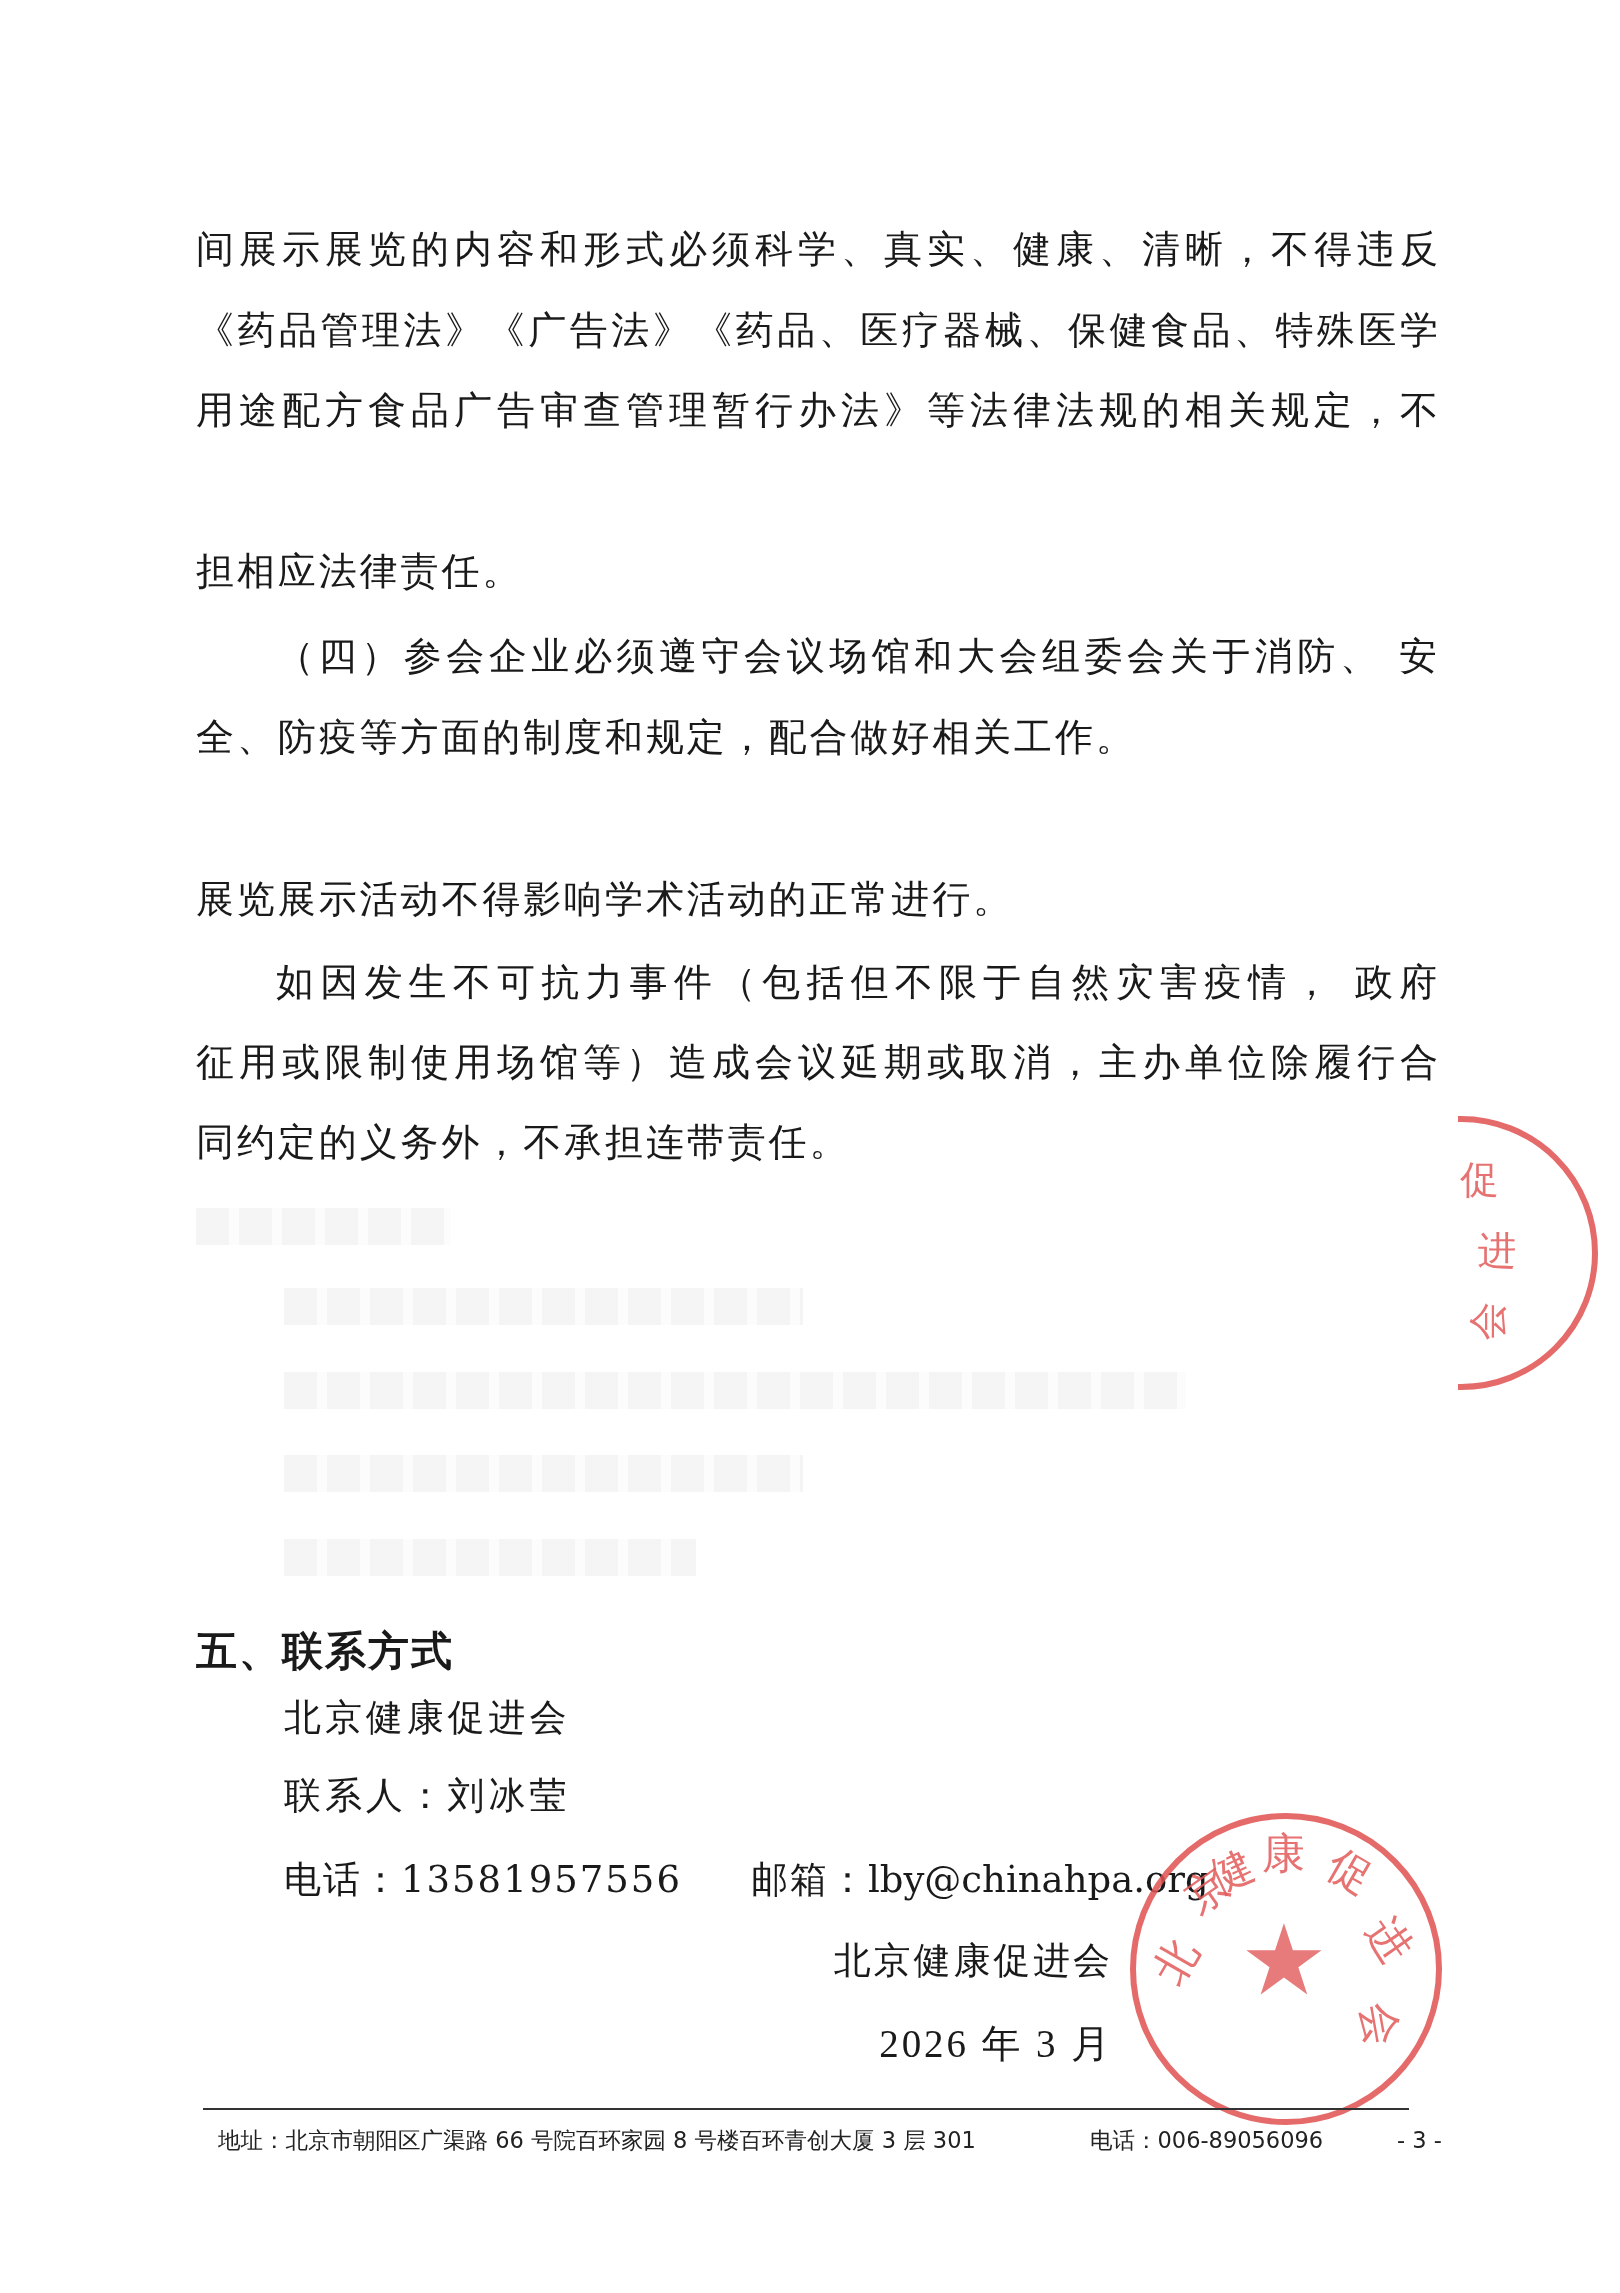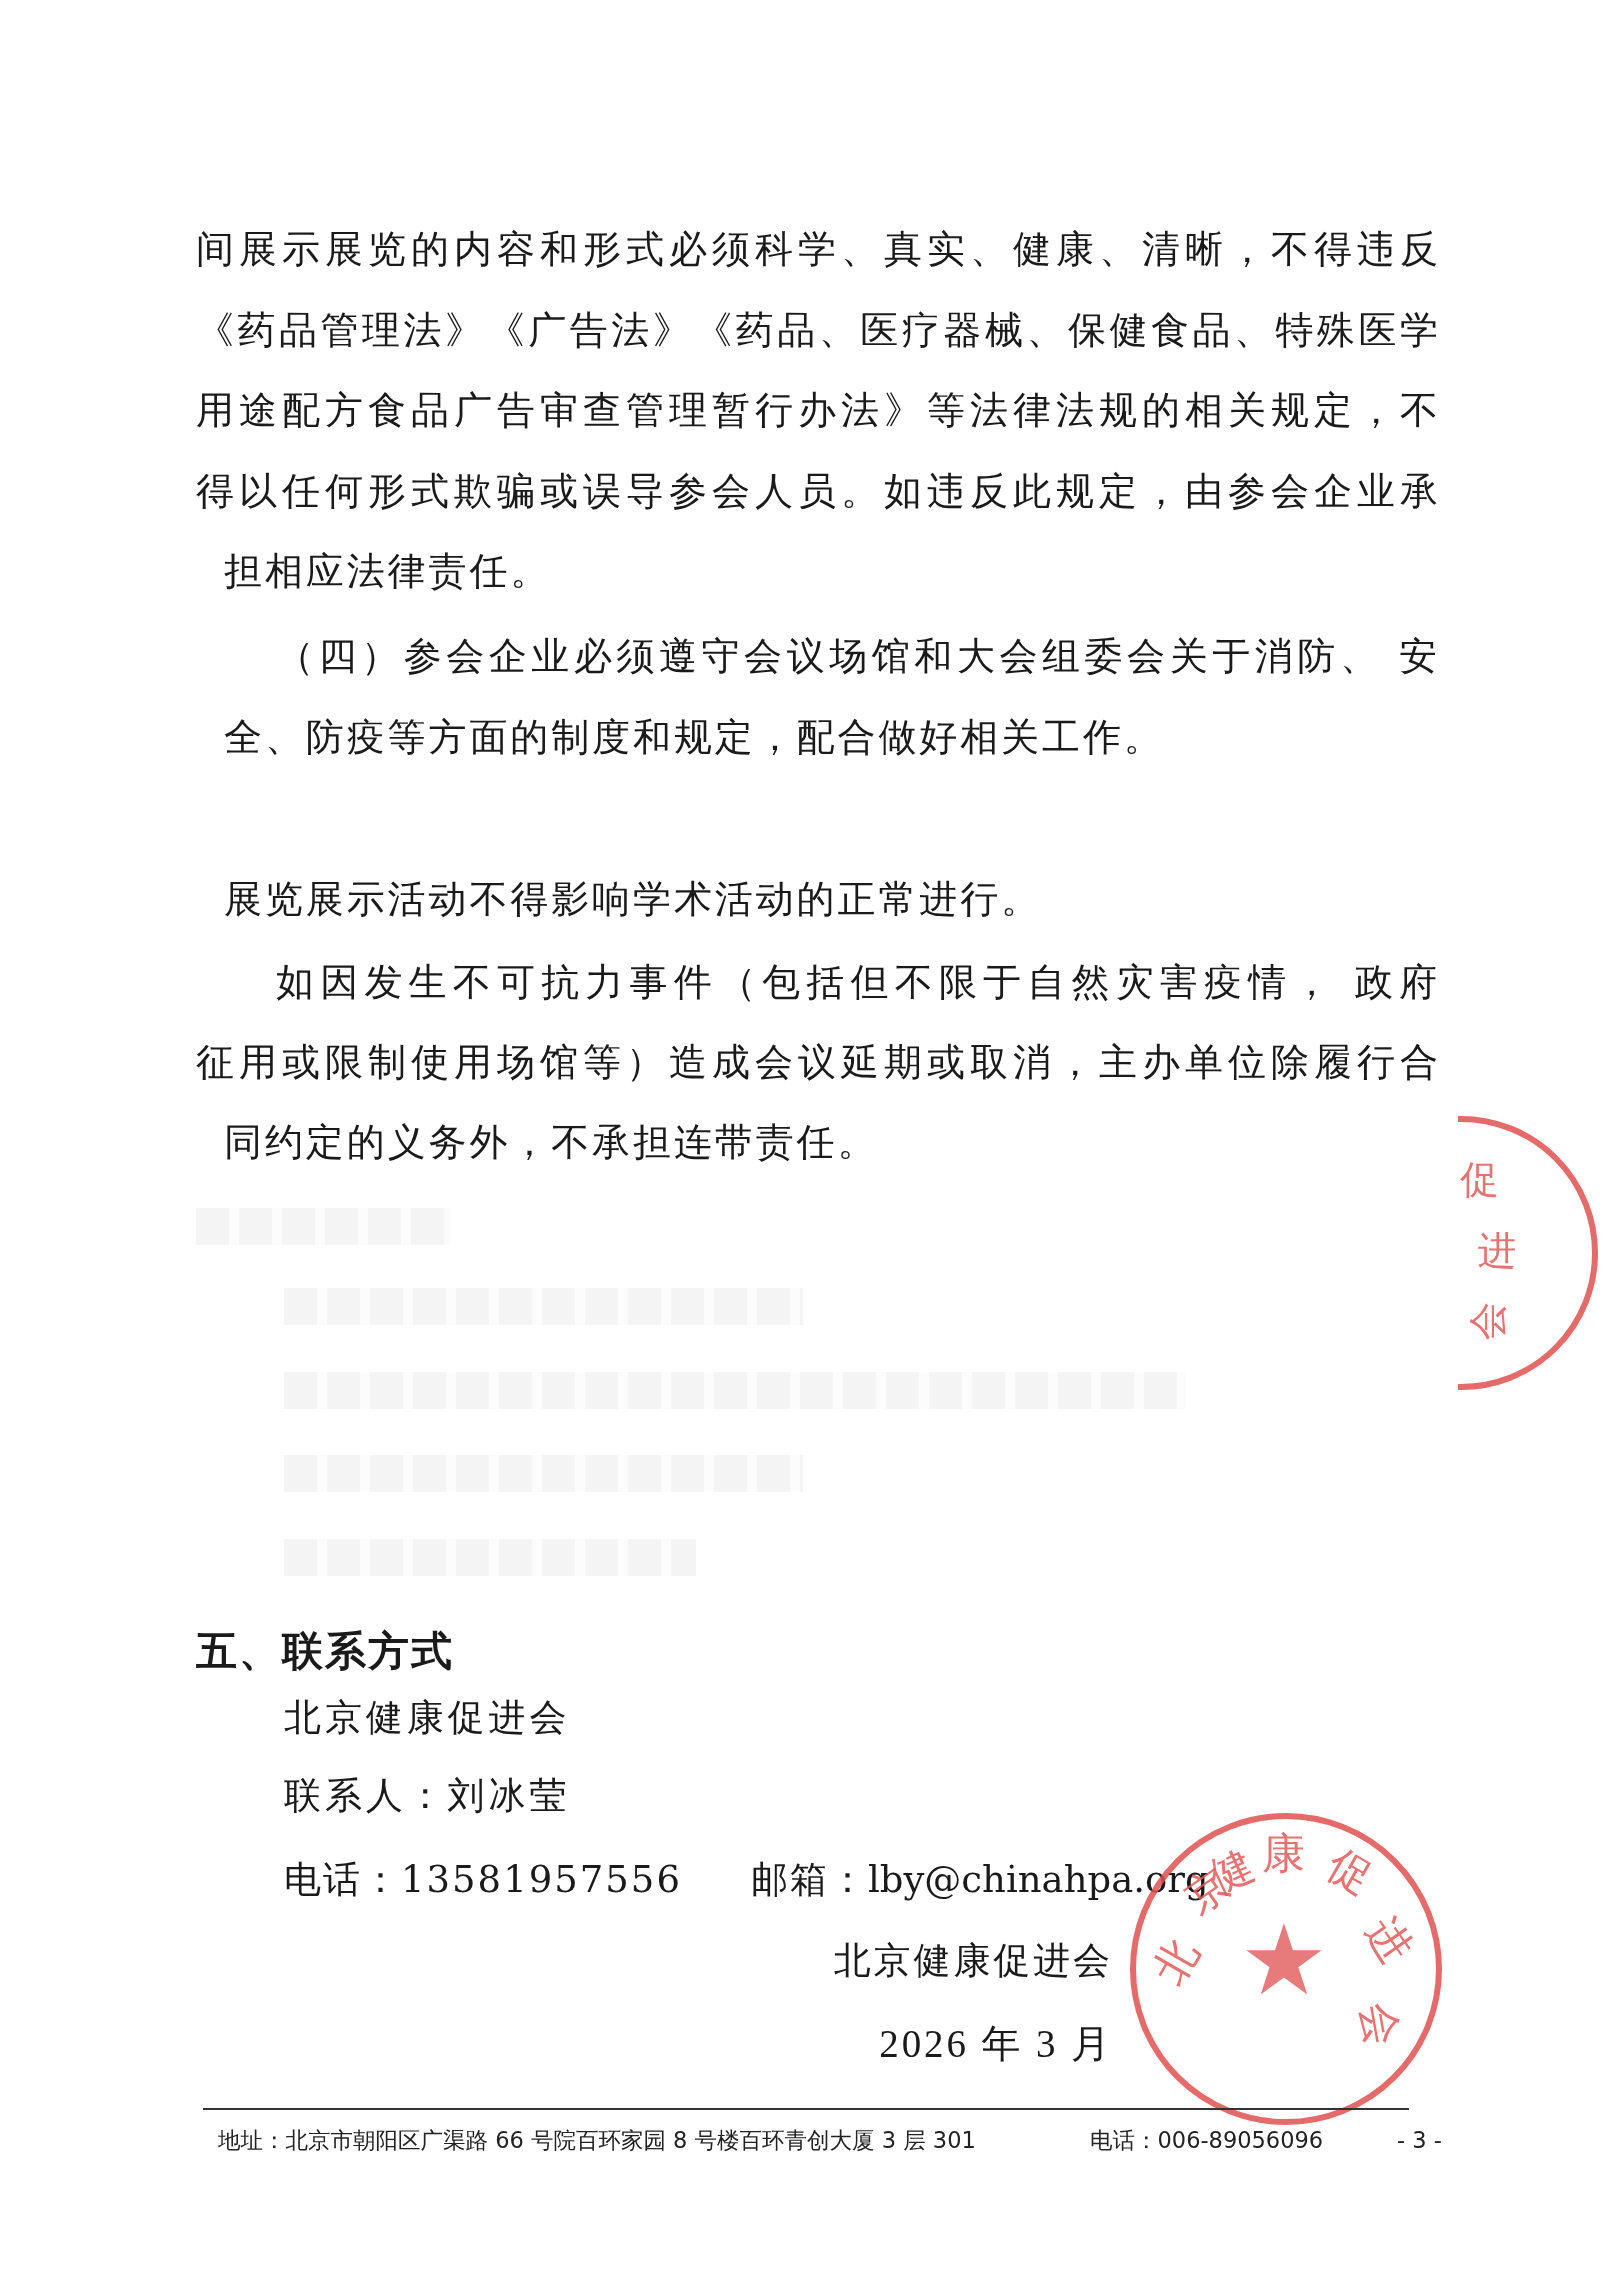--- a/index.html
+++ b/index.html
@@ -1,21 +1,21 @@
 <!DOCTYPE html>
 <html><head>
 <meta charset="utf-8">
 <style>
   html, body { margin:0; padding:0; }
   body { width:1620px; height:2294px; background:#ffffff; position:relative; overflow:hidden;
          font-family:"DejaVu Serif","Liberation Serif",serif; color:#1a1a1a; }
   .page { position:absolute; left:0; top:0; width:1299px; height:2294px; }
   .line { position:absolute; left:196px; width:1245px; font-size:38px; line-height:47px; height:47px;
           white-space:nowrap; letter-spacing:2.9px; text-align:justify; text-align-last:justify; }
-  .line.last { text-align:left; text-align-last:left;margin-left:28px; }
+  .line.last { text-align:left; text-align-last:left; }
   .indent { left:276px; width:1164px; }
   .heading { position:absolute; left:196px; top:1627px; font-family:"DejaVu Sans","Liberation Sans",sans-serif;
              font-weight:bold; font-size:41px; line-height:49px; letter-spacing:2px; }
   .contact { position:absolute; left:284px; font-size:37px; line-height:47px; letter-spacing:3.9px; white-space:nowrap; }
   .contact .gap { display:inline-block; width:69px; }
   .sign { position:absolute; right:186px; font-size:37px; line-height:47px; letter-spacing:2.9px; white-space:nowrap; text-align:right; z-index:3; }
   .ghost { position:absolute; height:37px; background:repeating-linear-gradient(90deg,#f1f1f1 0 33px,#fbfbfb 33px 43px); opacity:0.75; }
   .seal-clip { position:absolute; overflow:hidden; }
   .seal { position:absolute; border-radius:50%; border:6.9px solid #e05050; box-sizing:border-box; opacity:0.85; }
   .seal-char { position:absolute; color:#e25a5a; font-size:43px; font-family:"DejaVu Serif",serif; opacity:0.85; }
@@ -24,21 +24,20 @@
   .footer { position:absolute; top:2125px; font-family:"DejaVu Sans","Liberation Sans",sans-serif; font-size:22.5px; line-height:31px; white-space:nowrap; color:#222; }
 </style>
 </head>
 <body>
 
 <div class="page">
 
   <div class="line" style="top:226px">间展示展览的内容和形式必须科学、真实、健康、清晰，不得违反</div>
   <div class="line" style="top:307px">《药品管理法》《广告法》《药品、医疗器械、保健食品、特殊医学</div>
   <div class="line" style="top:387px">用途配方食品广告审查管理暂行办法》等法律法规的相关规定，不</div>
-  <div class="line" style="top:468px">得以任何形式欺骗或误导参会人员。如违反此规定，由参会企业承</div>
   <div class="line last" style="top:548px">担相应法律责任。</div>
 
   <div class="line indent" style="top:633px">（四）参会企业必须遵守会议场馆和大会组委会关于消防、 安</div>
   <div class="line last" style="top:714px">全、防疫等方面的制度和规定，配合做好相关工作。</div>
 
   <div class="line last" style="top:876px">展览展示活动不得影响学术活动的正常进行。</div>
 
   <div class="line indent" style="top:959px">如因发生不可抗力事件（包括但不限于自然灾害疫情， 政府</div>
   <div class="line" style="top:1039px">征用或限制使用场馆等）造成会议延期或取消，主办单位除履行合</div>
   <div class="line last" style="top:1119px">同约定的义务外，不承担连带责任。</div>

